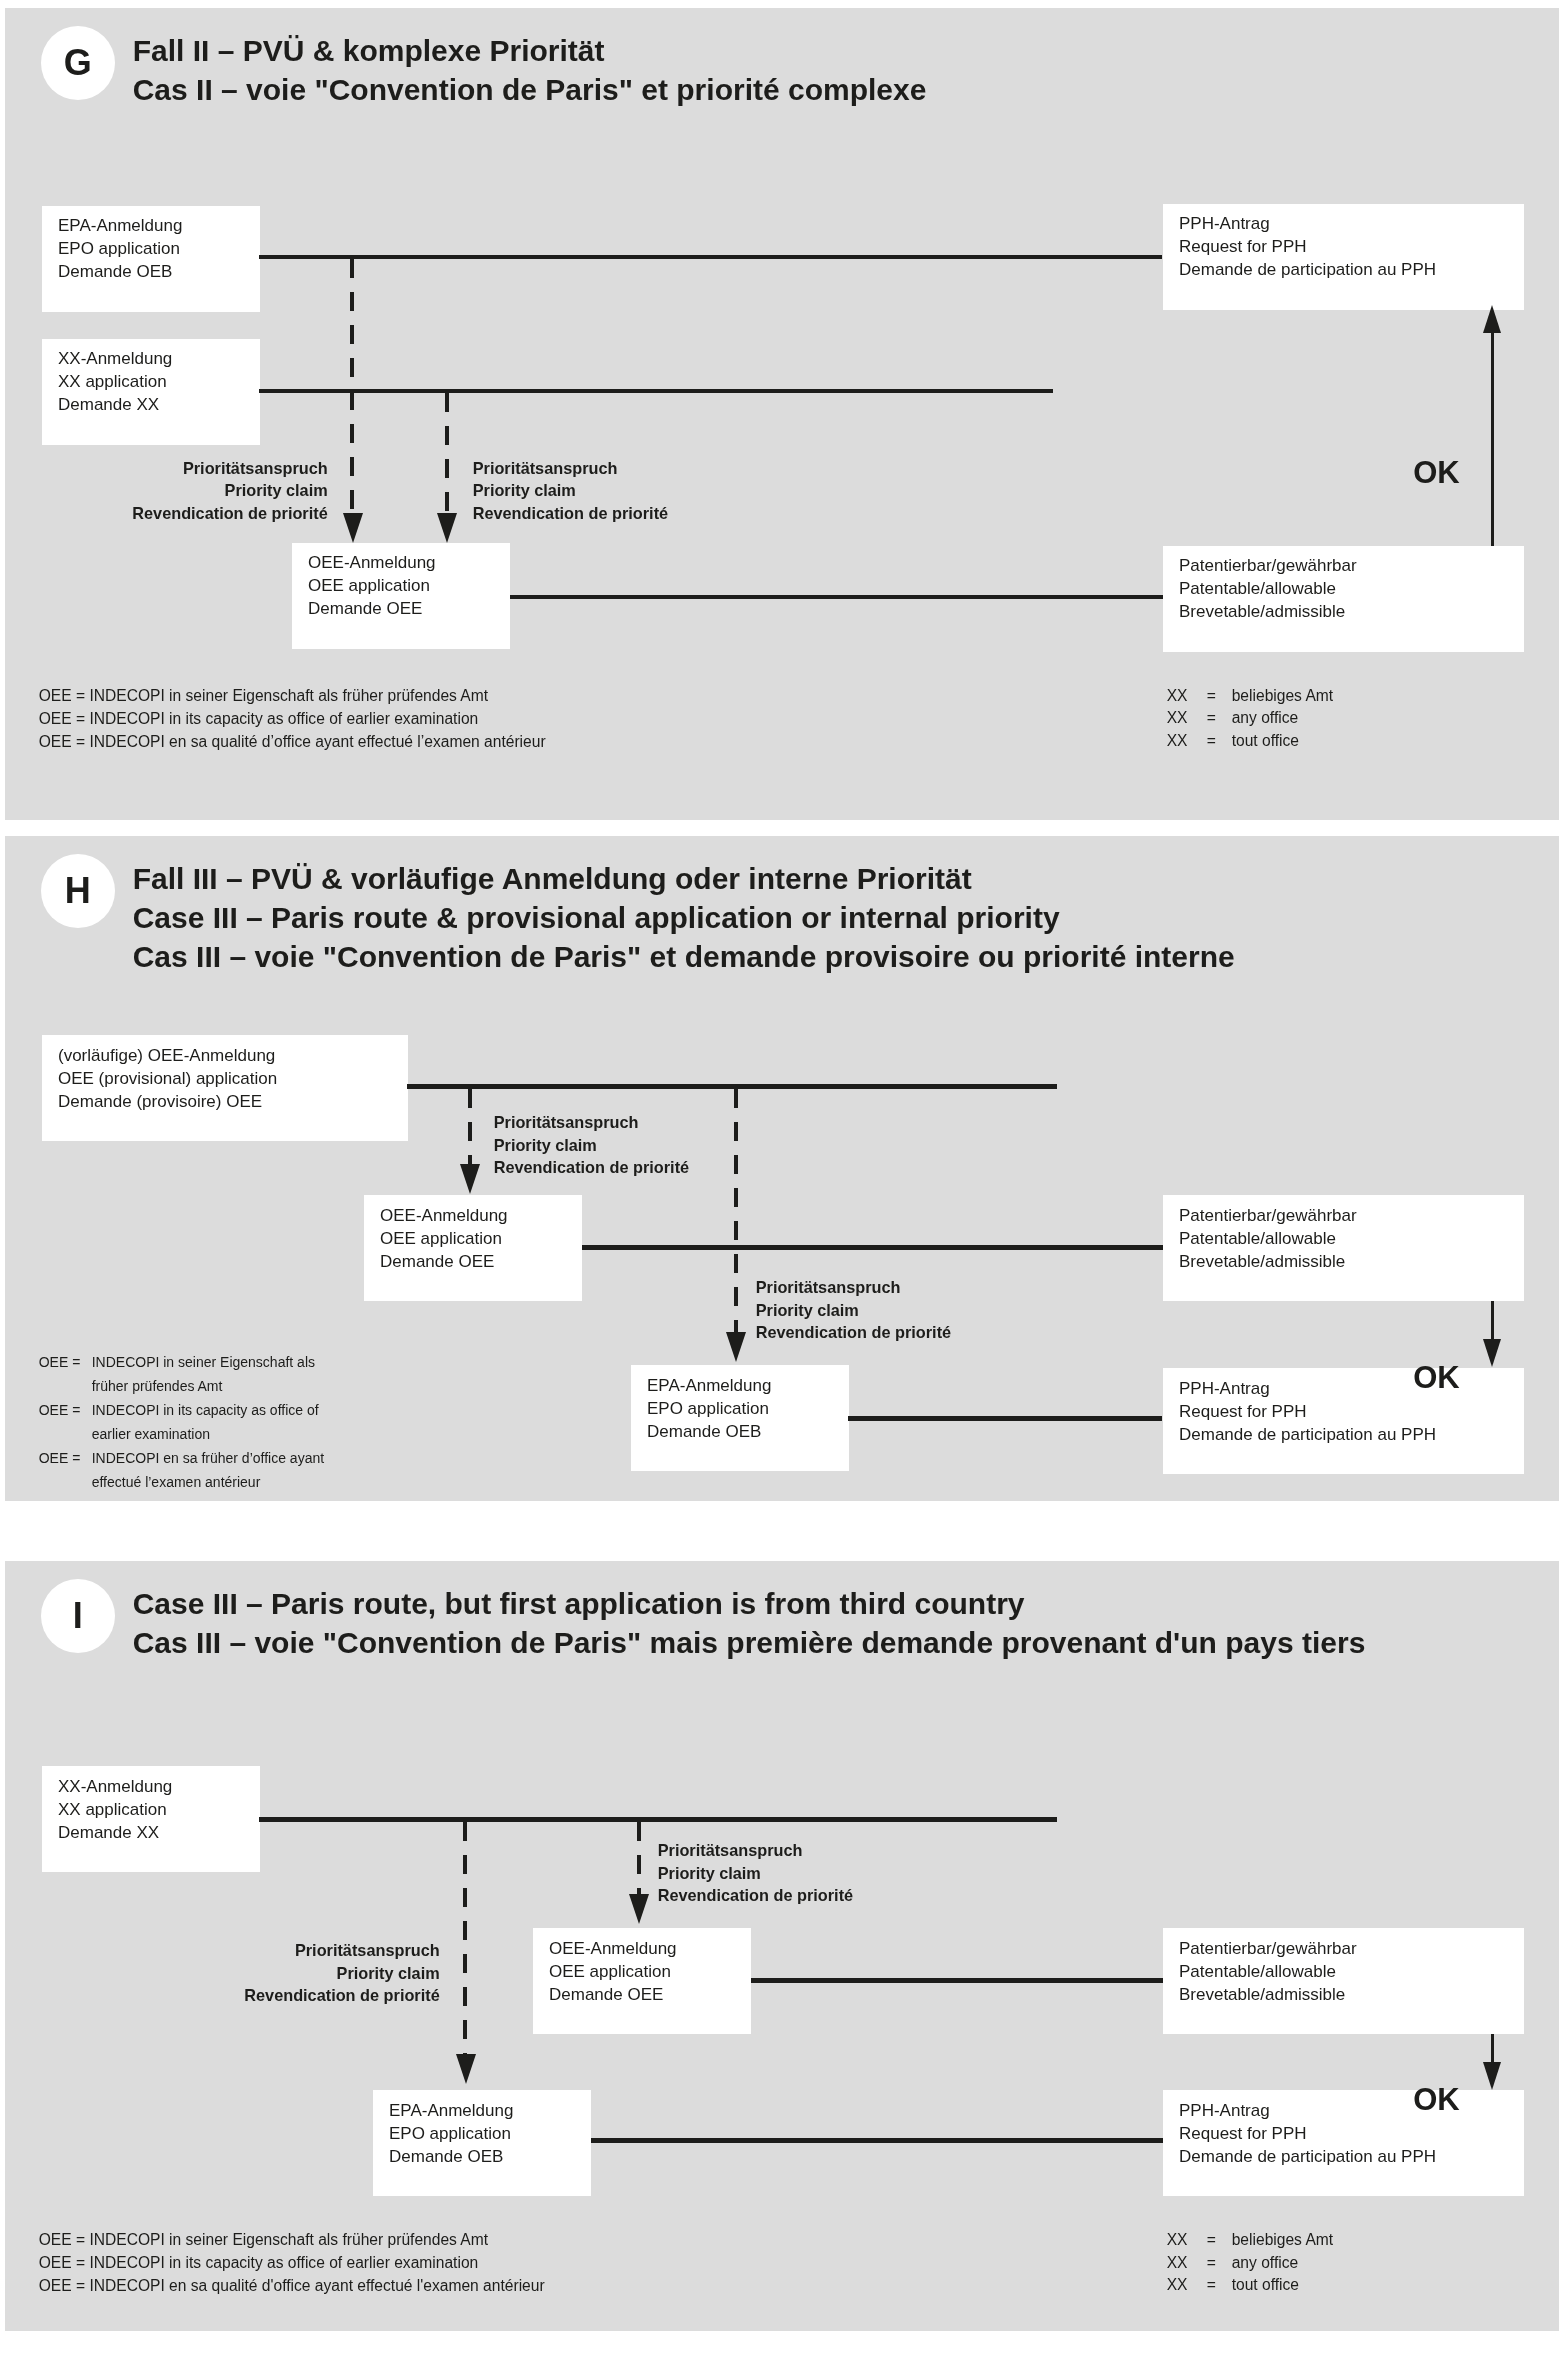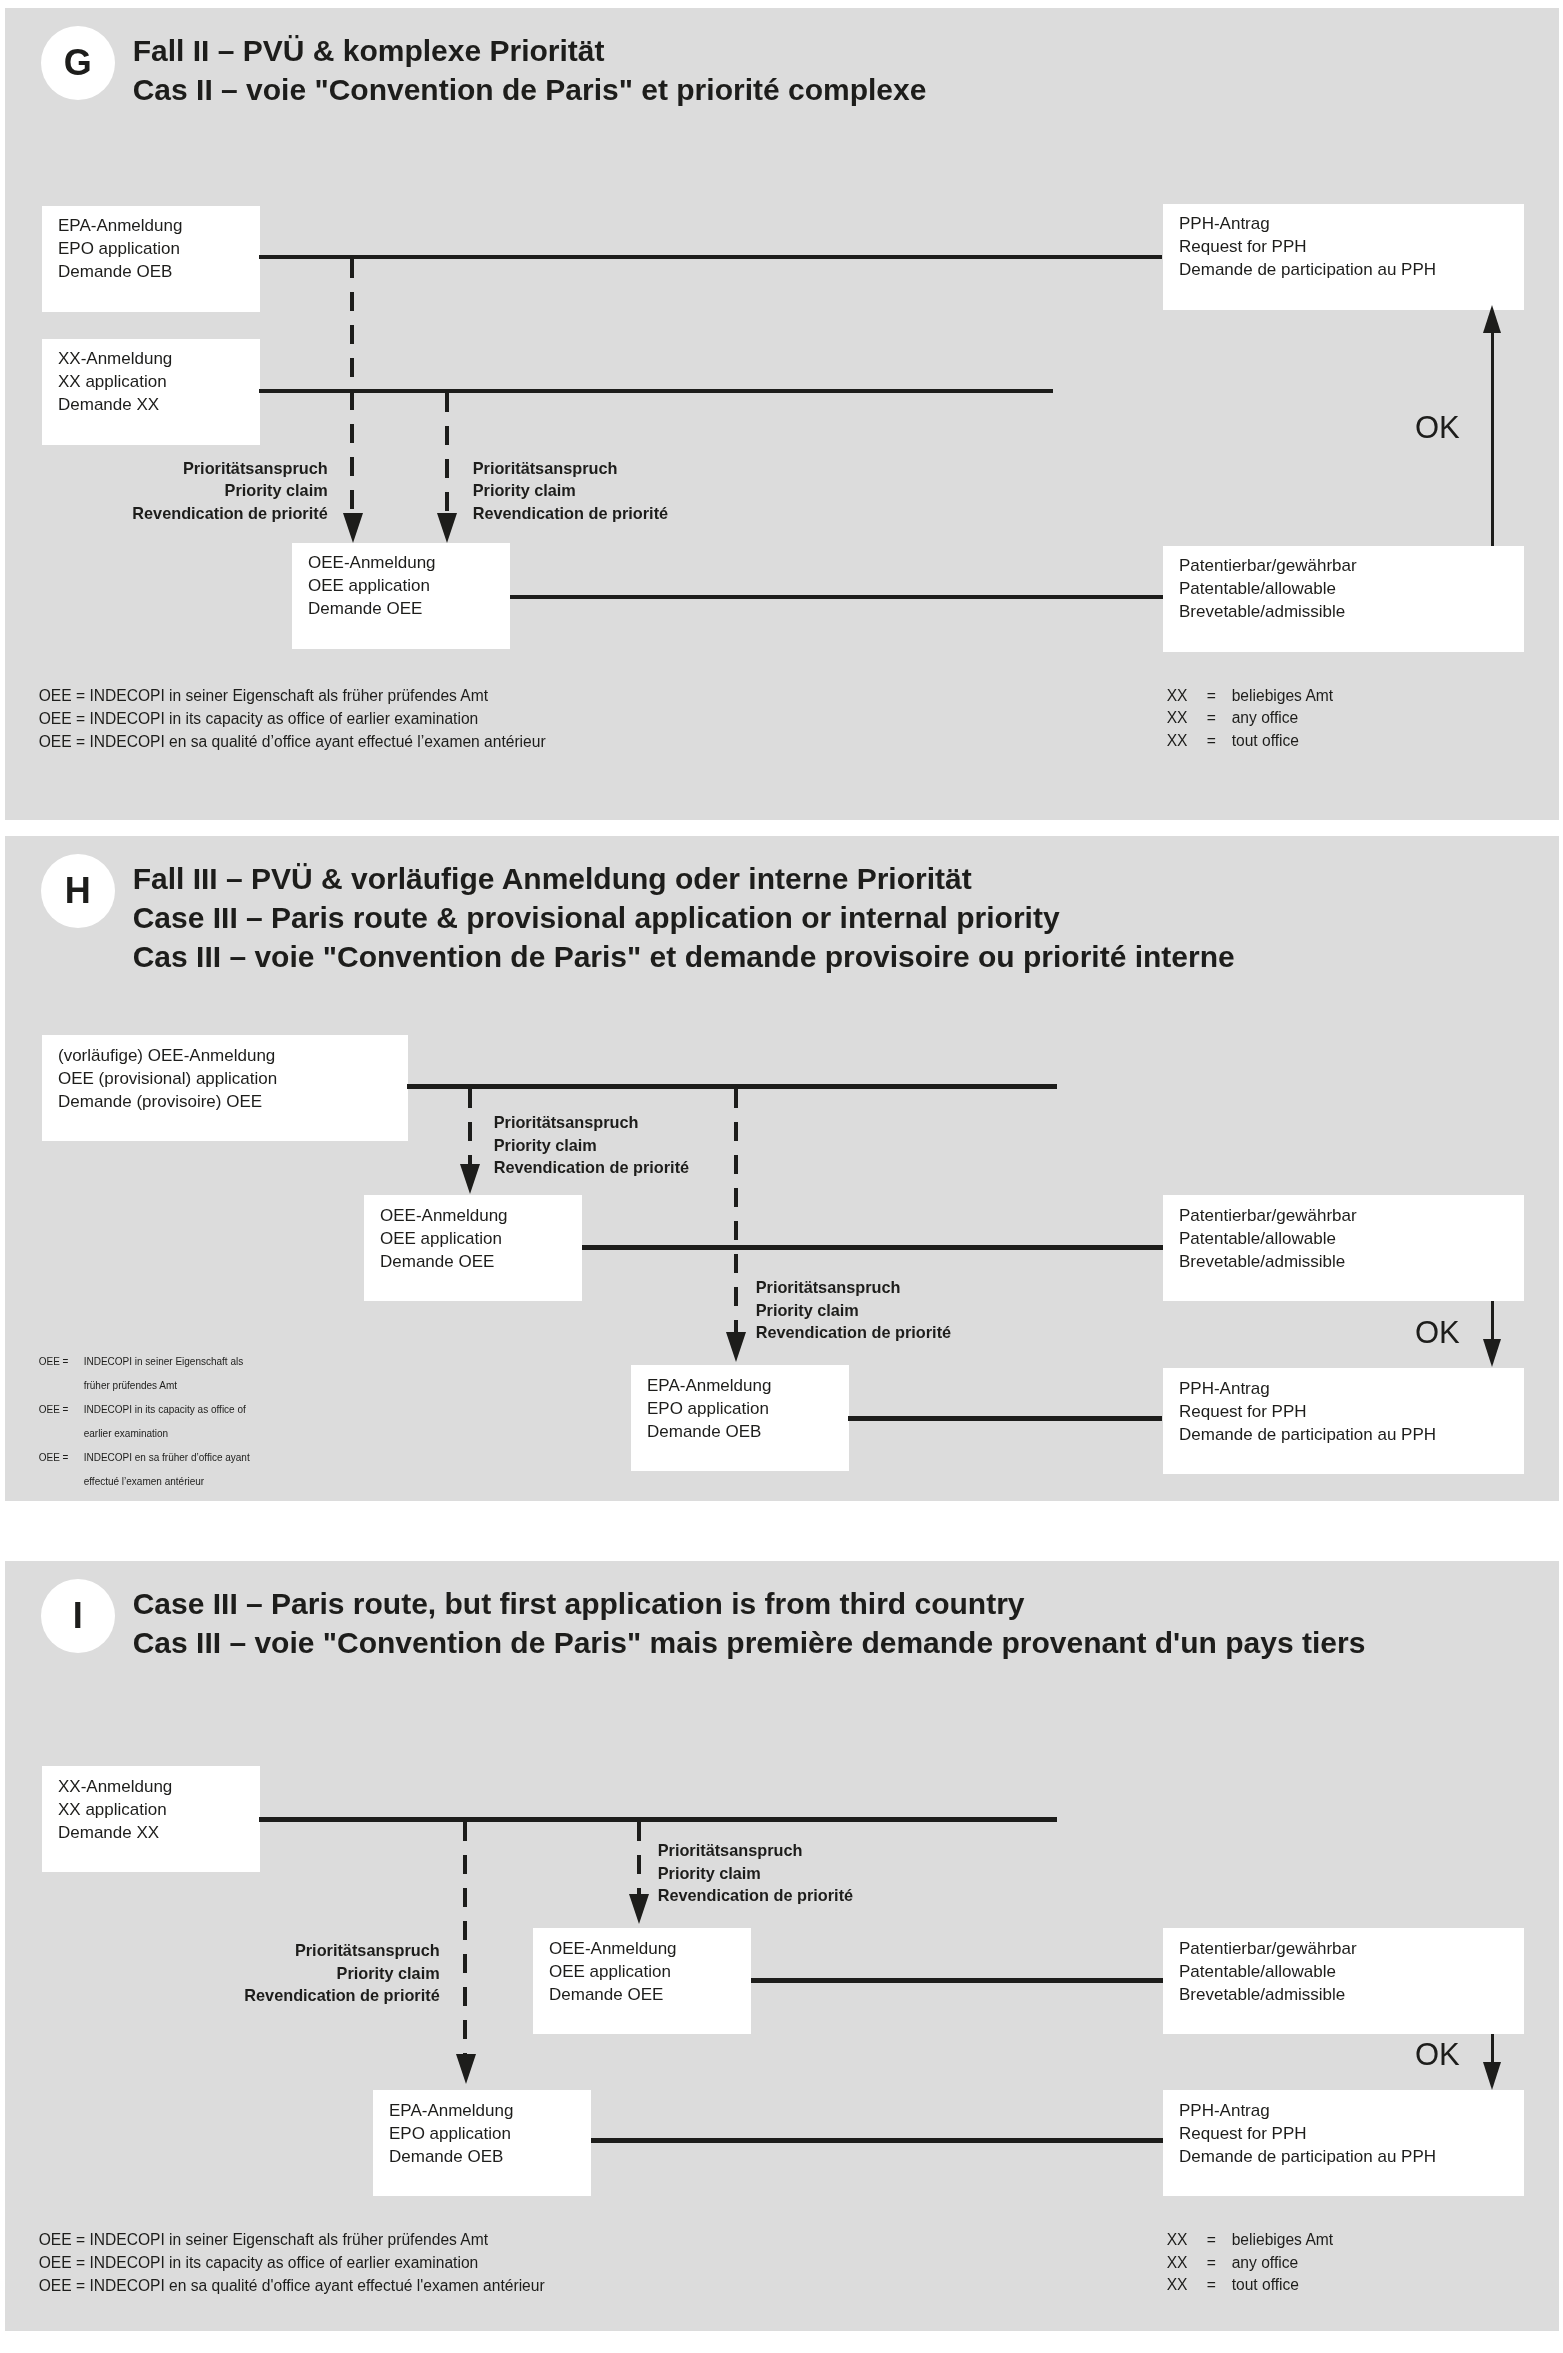--- a/index.html
+++ b/index.html
@@ -18,27 +18,27 @@
            background:repeating-linear-gradient(to bottom,#1d1d1b 0 18.7px,transparent 18.7px 33px); }
   .ah-down { position:absolute; width:0; height:0; border-left:10px solid transparent;
              border-right:10px solid transparent; border-top:30px solid #1d1d1b; }
   .okshaft { position:absolute; width:3.1px; background:#1d1d1b; }
   .okhead-up   { position:absolute; width:0; height:0; border-left:9.3px solid transparent;
                  border-right:9.3px solid transparent; border-bottom:28px solid #1d1d1b; }
   .okhead-down { position:absolute; width:0; height:0; border-left:9.3px solid transparent;
                  border-right:9.3px solid transparent; border-top:28px solid #1d1d1b; }
   .plabel { position:absolute; font-size:16.3px; line-height:22.6px; white-space:nowrap;font-weight:bold; }
   .plabel.right-align { text-align:right; }
-  .ok { position:absolute; width:140px; font-size:31px; font-weight:normal; text-align:right; }
+  .ok { position:absolute; width:140px; font-size:31px; font-weight:bold; text-align:right;margin-top:45px; }
   .fnl { position:absolute; font-size:15.6px; line-height:23px; white-space:nowrap; }
   .fnr { position:absolute; font-size:15.6px; line-height:22.6px; white-space:nowrap; }
   .fnr .row { display:flex; }
   .fnr .sym { display:inline-block; width:40px; }
   .fnr .eq  { display:inline-block; width:25px; }
-  .fgroup { position:absolute; left:34px; display:flex; font-size:10px; line-height:24px; white-space:nowrap; }
+  .fgroup { position:absolute; left:34px; display:flex; font-size:14px; line-height:24px; white-space:nowrap;gap:8px; }
   .fgroup .lab { display:inline-block; width:45px; }
 </style>
 </head>
 <body>
 
 <div class="page">
 
   <div class="panel" style="top:7.8px; height:812px;">
     <div class="badge">G</div>
     <div class="titles">

